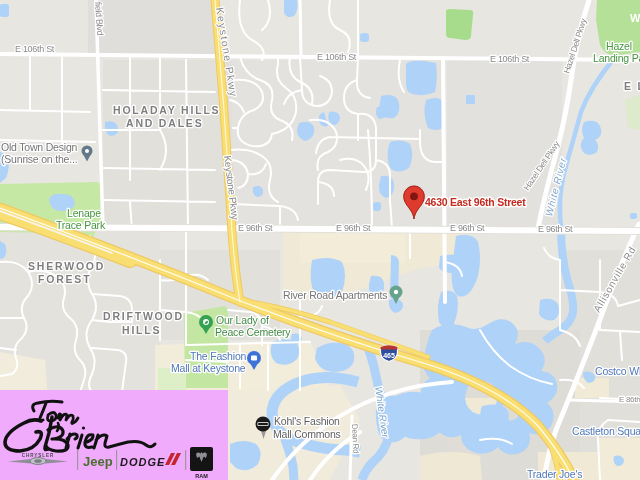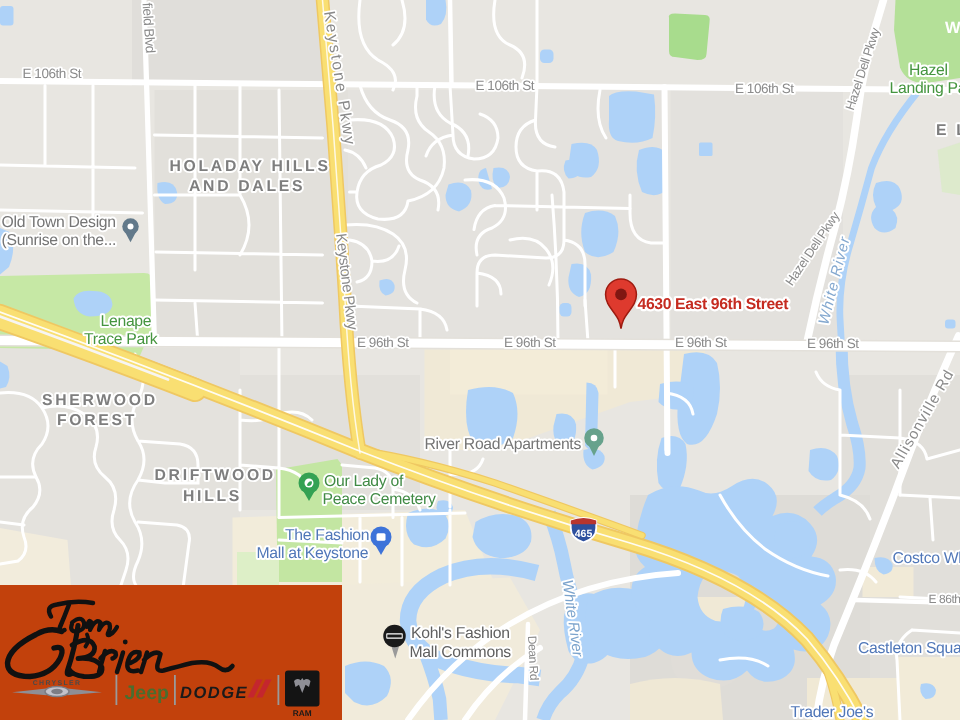--- a/index.html
+++ b/index.html
@@ -378,21 +378,21 @@
       <text x="389" y="358" font-size="7" fill="#ffffff" text-anchor="middle" font-weight="bold">465</text>
     </g>
 
     <g>
       <path d="M414,186 C408.3,186 403.7,190.6 403.7,196.3 C403.7,203.7 409.8,207.5 412.3,213.2 C413.4,215.7 413.7,217.3 414,219 C414.3,217.3 414.6,215.7 415.7,213.2 C418.2,207.5 424.3,203.7 424.3,196.3 C424.3,190.6 419.7,186 414,186 Z" fill="#de3a2e" stroke="#9e1b10" stroke-width="1"></path>
       <circle cx="414" cy="196.3" r="3.9" fill="#801712"></circle>
     </g>
   </g>
 </svg>
 
-<div id="logobox" style="position:absolute;left:0;top:390px;width:228px;height:90px;background:#c2410c;">
+<div id="logobox" style="position:absolute;left:0;top:390px;width:228px;height:90px;background:#f0abfc;">
 <svg width="228" height="90" viewBox="0 0 228 90" xmlns="http://www.w3.org/2000/svg">
 
   <g stroke="#111111" fill="none" stroke-linecap="round" stroke-linejoin="round">
     <path d="M34,21 Q30,14 38,13 Q50,10 62,12" stroke-width="3"></path>
     <path d="M46,13 Q43,21 40,28 Q39,32 43,30" stroke-width="3"></path>
     <path d="M48,25 Q54,20 56,25 Q57,30 51,31 Q46,31 48,26" stroke-width="2.8"></path>
     <path d="M58,28 Q59,22 61,25 L60,30 Q64,22 67,25 L66,30 Q70,23 73,26 Q74,29 72,32 Q71,35 75,32 Q77,30 78,28" stroke-width="2.8"></path>
 
     <path d="M57,41 Q60,37 58,33" stroke-width="2.6"></path>
 

